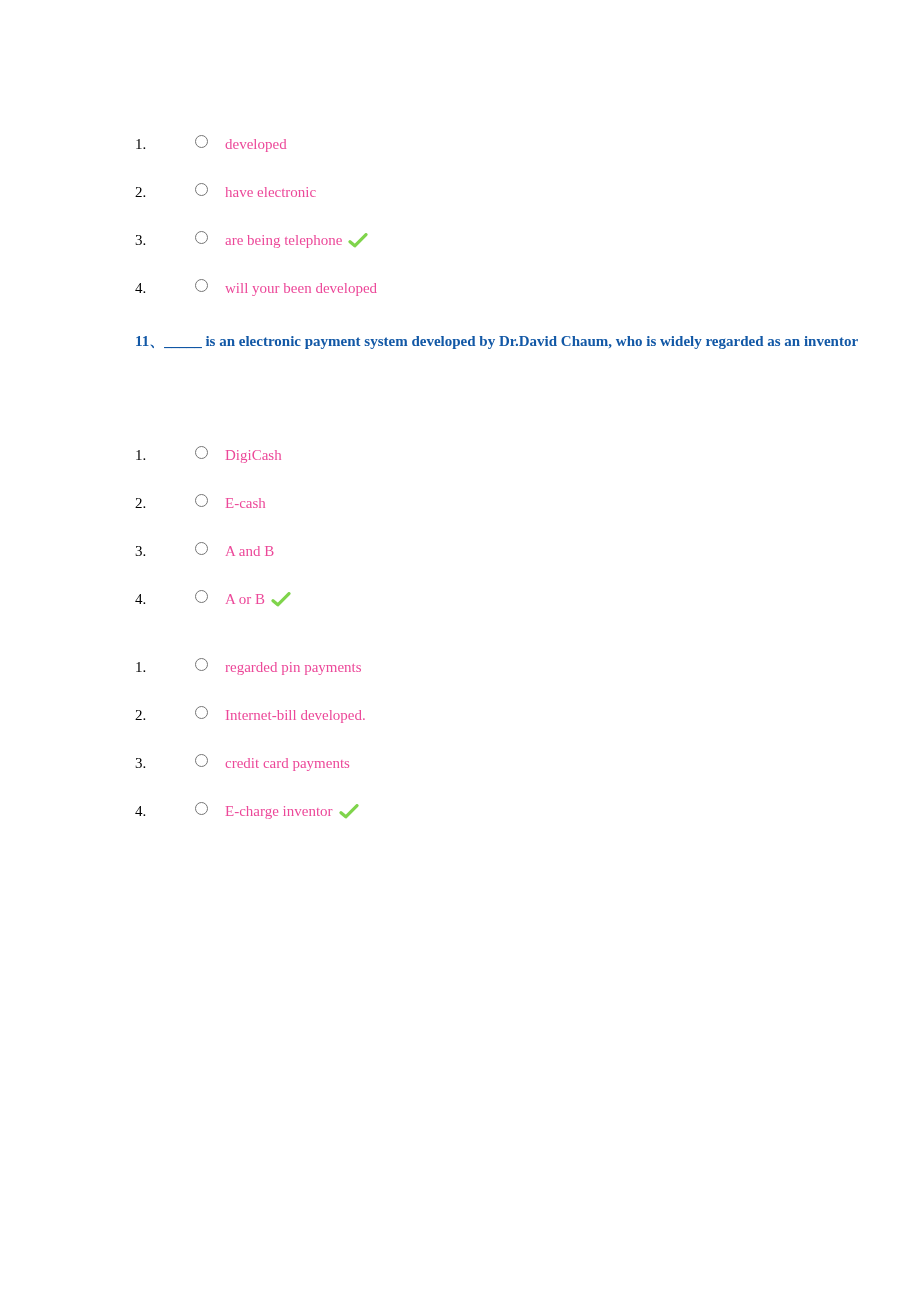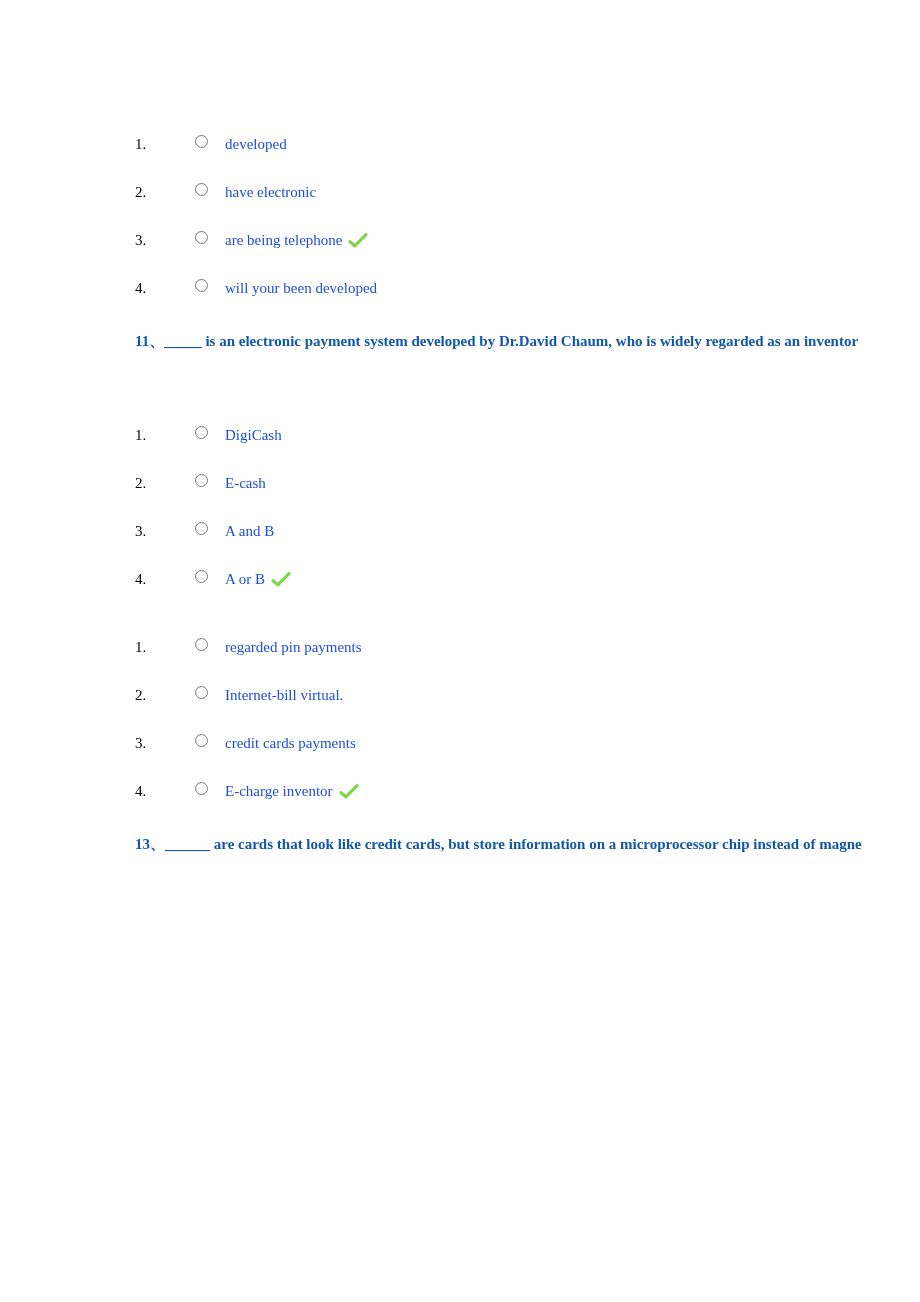--- a/index.html
+++ b/index.html
@@ -36,39 +36,39 @@
     justify-content: flex-start;
     margin-top: -6px;
   }
   .radio-cell input[type="radio"] {
     margin: 0;
     width: 13px;
     height: 13px;
   }
   .option-text {
     font-size: 15px;
-    color: #1d4ed8;
+    color: #ec4899;
     display: flex;
     align-items: center;
   }
   .check-icon {
     display: inline-block;
     margin-left: 6px;
   }
   .check-icon svg {
     width: 20px;
     height: 16px;
     vertical-align: middle;
   }
   .question-heading {
     color: #1258a6;
     font-weight: bold;
     font-size: 15px;
     margin-top: 10px;
-    margin-bottom: 60px;
+    margin-bottom: 80px;
     white-space: nowrap;
   }
   .blank {
     text-decoration: underline;
   }
 </style>
 </head>
 <body>
 
 <div class="content">
@@ -175,45 +175,42 @@
       <div class="option-text">
           <span>regarded pin payments</span>
         </div>
     </div>
     <div class="option-row">
       <div class="num">2.</div>
       <div class="radio-cell">
           <input type="radio" style="">
         </div>
       <div class="option-text">
-          <span>Internet-bill virtual.</span>
+          <span>Internet-bill developed.</span>
         </div>
     </div>
     <div class="option-row">
       <div class="num">3.</div>
       <div class="radio-cell">
           <input type="radio" style="">
         </div>
       <div class="option-text">
-          <span>credit cards payments</span>
+          <span>credit card payments</span>
         </div>
     </div>
     <div class="option-row">
       <div class="num">4.</div>
       <div class="radio-cell">
           <input type="radio" style="">
         </div>
       <div class="option-text">
         <span>E-charge inventor</span>
         <span class="check-icon">
           <svg viewBox="0 0 24 20">
               <path d="M2 11 L8 16 L22 2" stroke="#7FD44B" stroke-width="4" fill="none" stroke-linecap="round" stroke-linejoin="round"></path>
             </svg>
         </span>
       </div>
     </div>
   </div>
 
-  <div class="question-heading" style="margin-bottom:160px">
-    <span>13、</span><span class="blank">______</span><span> are cards that look like credit cards, but store information on a microprocessor chip instead of magne</span>
-  </div>
 
 </div>
 
 </body></html>

